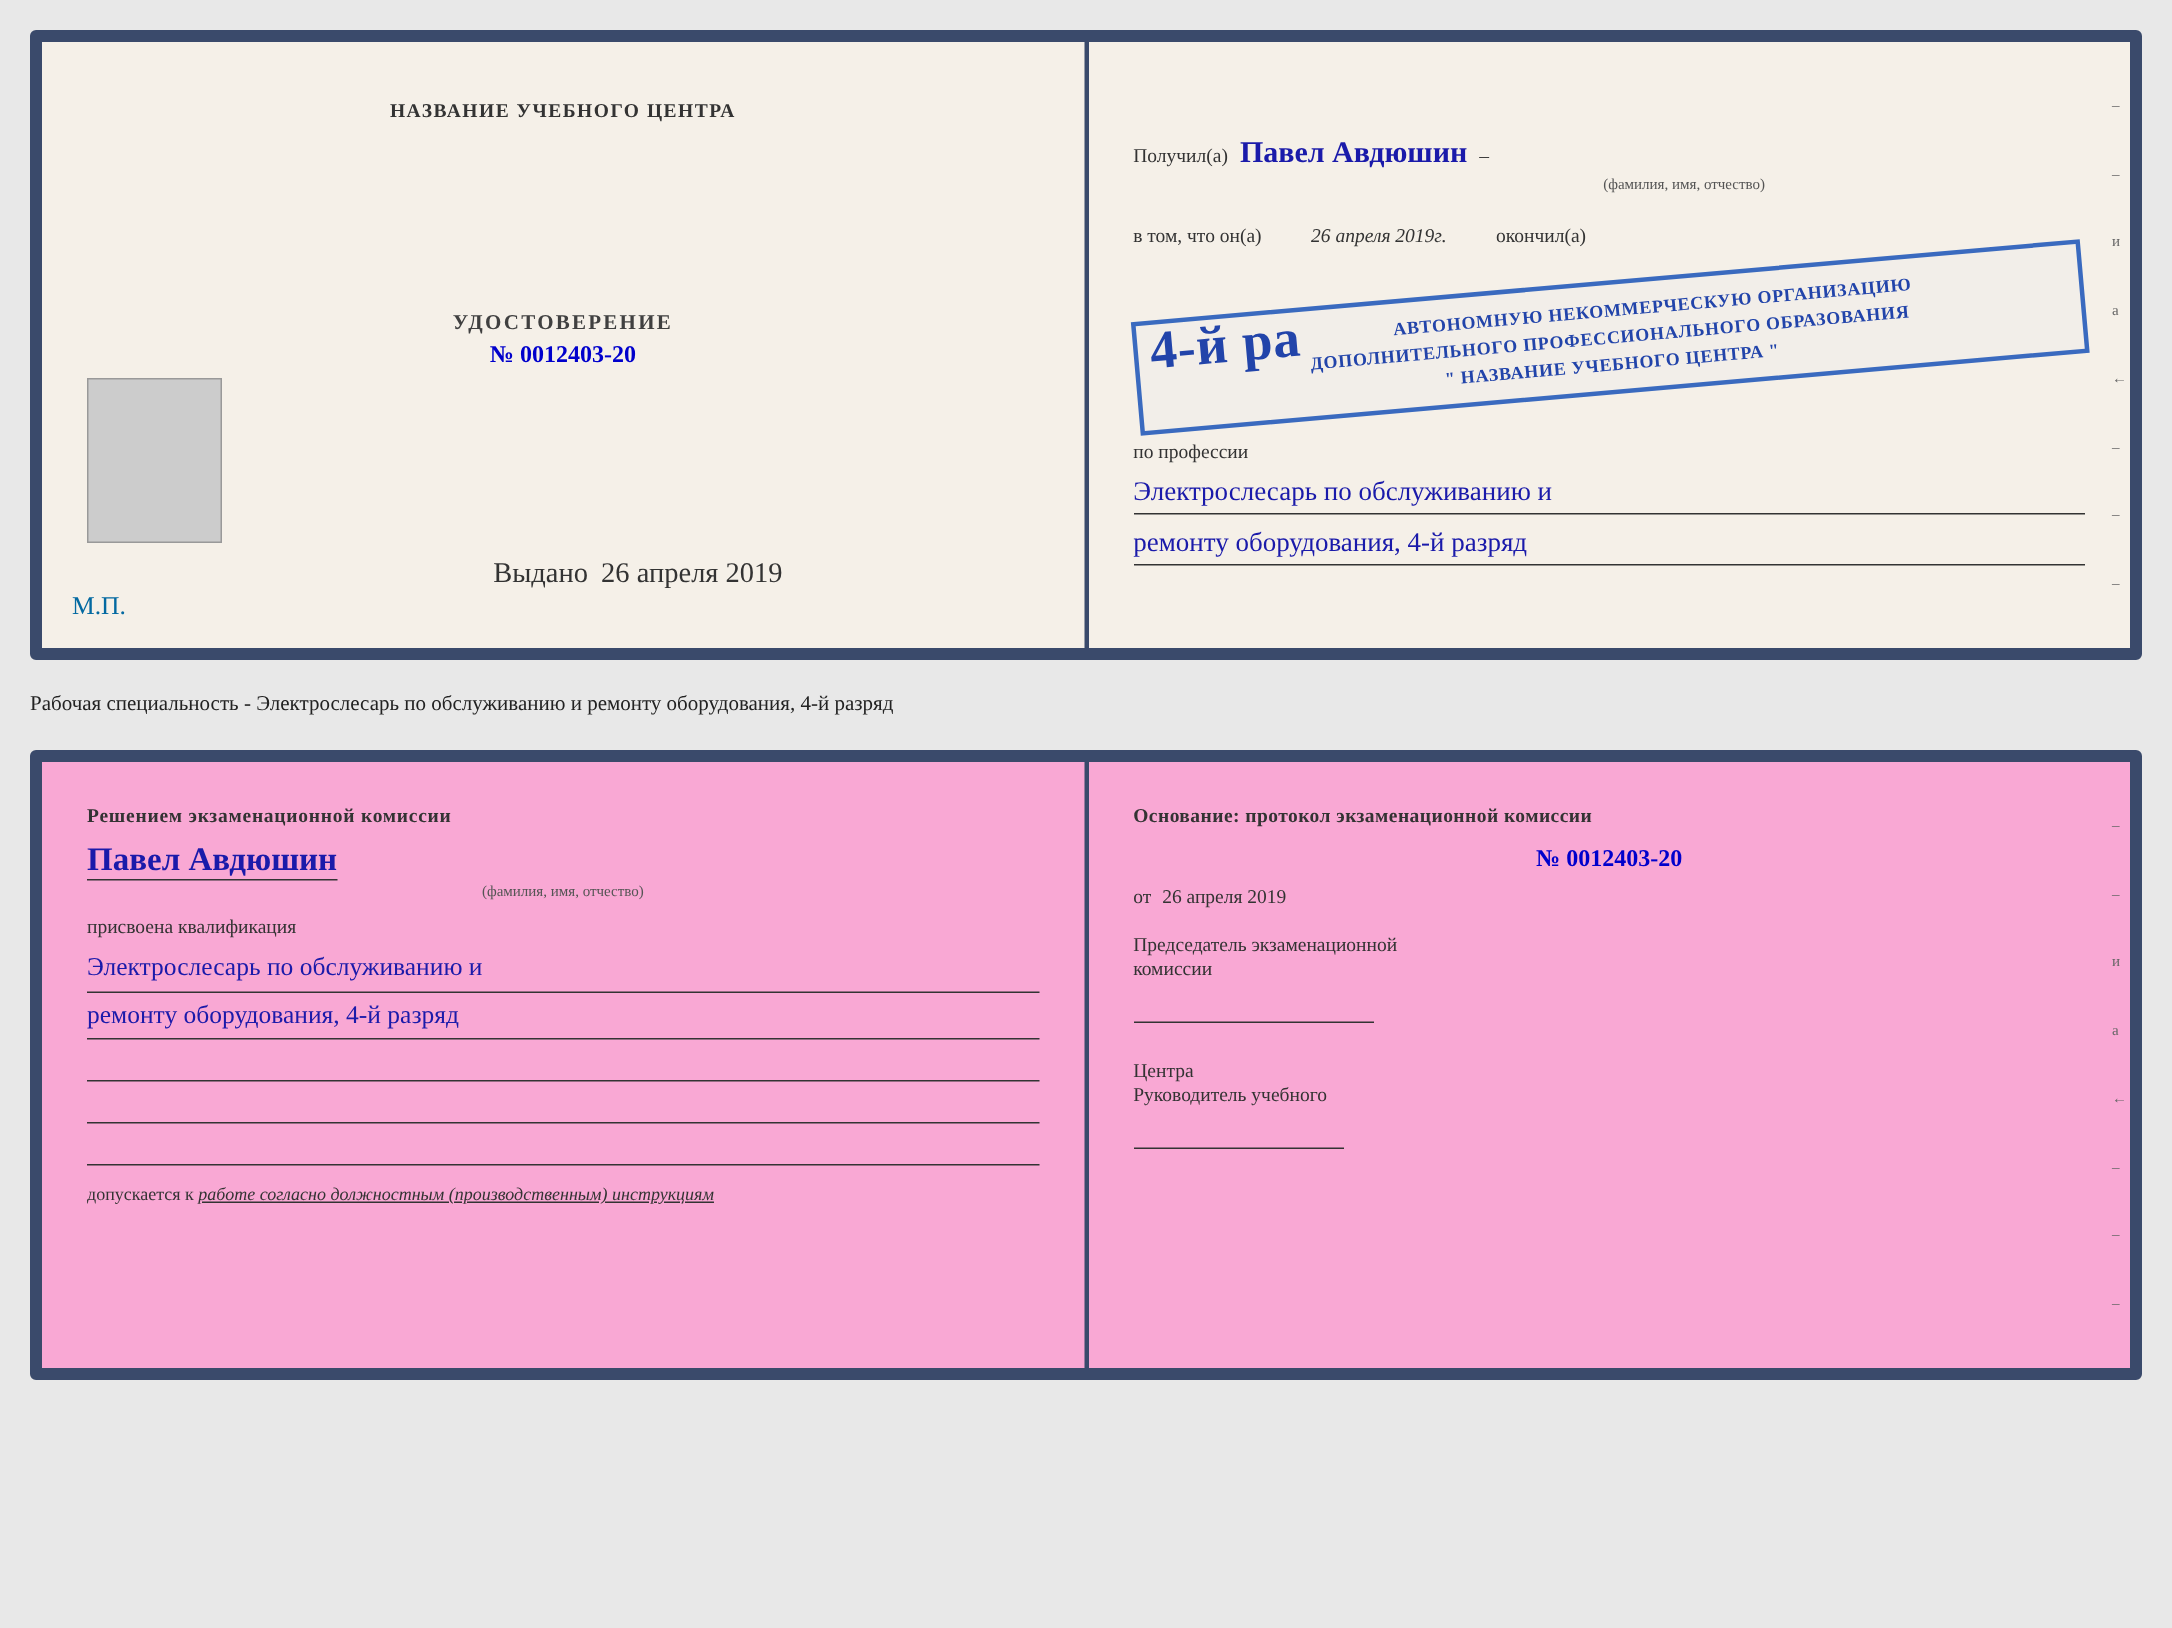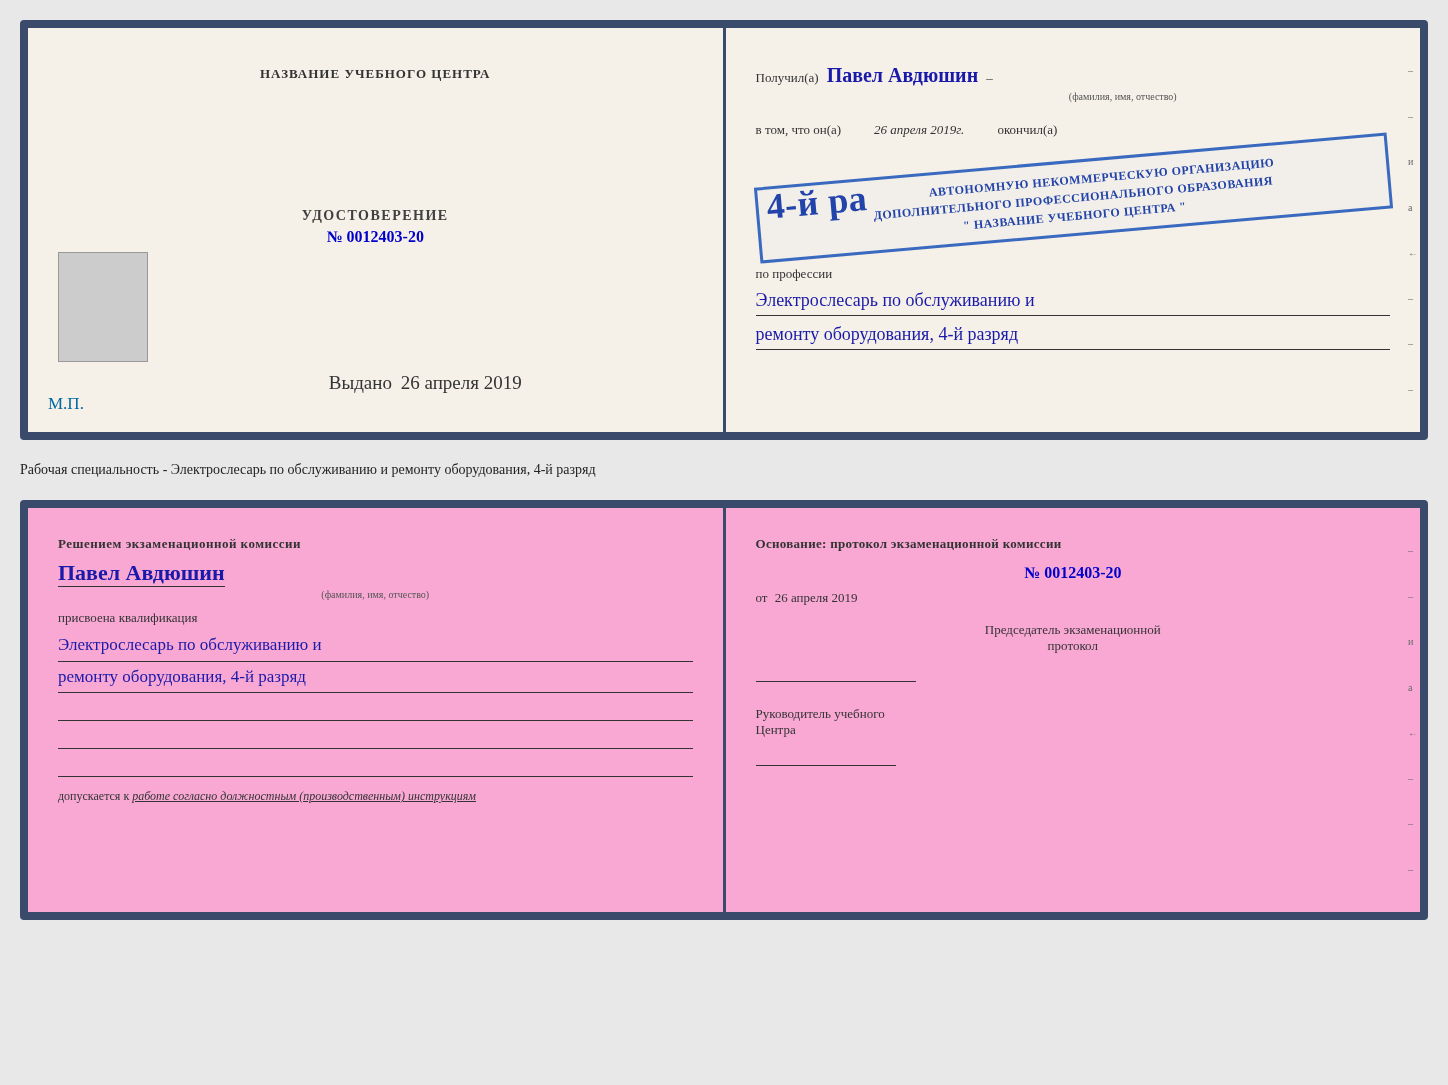--- a/index.html
+++ b/index.html
@@ -24,20 +24,21 @@
       border: 8px solid #3a4a6b;
       border-radius: 4px;
       min-height: 420px;
       position: relative;
     }
 
     .doc-left, .doc-right {
       flex: 1;
       padding: 28px 30px;
       position: relative;
+      justify-content: center;
     }
 
     .doc-left {
       border-right: 3px solid #3a4a6b;
       display: flex;
       flex-direction: column;
       align-items: center;
       justify-content: space-between;
     }
 
@@ -283,21 +284,20 @@
     .ot-line {
       font-size: 13px;
       color: #333;
       margin: 4px 0 16px 0;
     }
 
     .predsedatel-block {
       font-size: 13px;
       color: #333;
       margin-top: 16px;
-      text-align: center;
     }
 
     .rukovoditel-block {
       font-size: 13px;
       color: #333;
       margin-top: 24px;
     }
 
     .doc-wrapper {
       position: relative;
@@ -422,27 +422,27 @@
 
         <div class="protocol-number">№  0012403-20</div>
 
         <div class="ot-line">
           <span>от</span>
           <span style="margin-left:4px;">26 апреля 2019</span>
         </div>
 
         <div class="predsedatel-block">
           <div>Председатель экзаменационной</div>
-          <div>протокол</div>
+          <div>комиссии</div>
           <div class="signature-line" style="width:160px;"></div>
         </div>
 
         <div class="rukovoditel-block">
+          <div>Центра</div>
           <div>Руководитель учебного</div>
-          <div>Центра</div>
           <div class="signature-line" style="width:140px;"></div>
         </div>
       </div>
 
       <div class="side-marks">
         <span>–</span>
         <span>–</span>
         <span>и</span>
         <span>а</span>
         <span>←</span>

